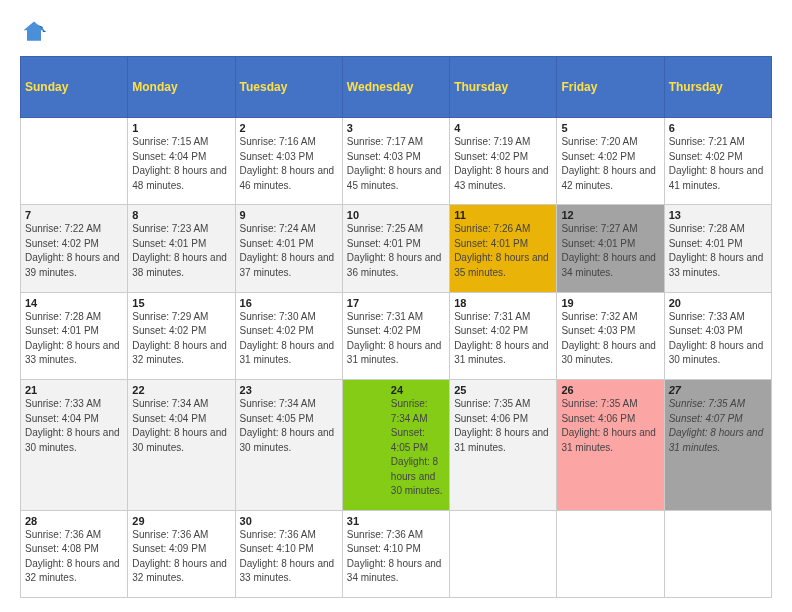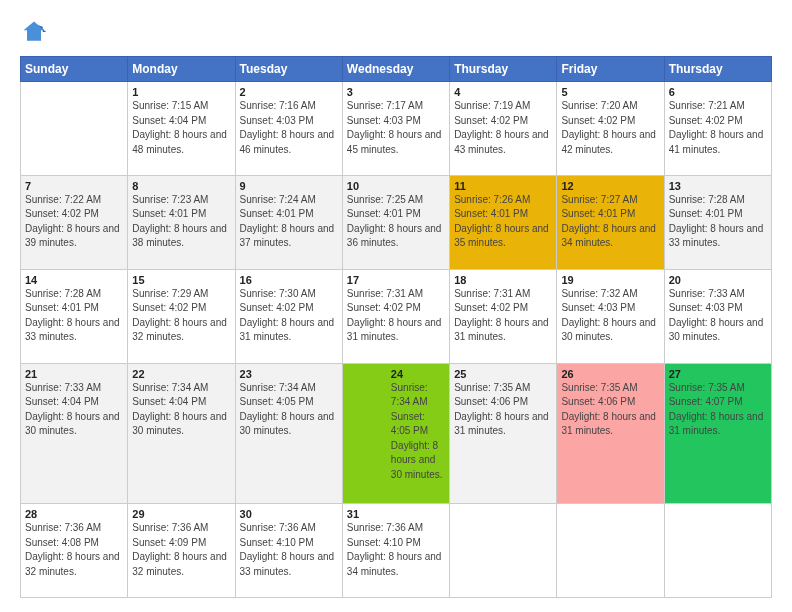--- a/index.html
+++ b/index.html
@@ -58,24 +58,24 @@
     }
     .calendar {
       flex: 1;
       border: 1px solid #ccc;
       border-collapse: collapse;
       width: 100%;
       table-layout: fixed;
     }
     .calendar th {
       background: #4472c4;
-      color: #ffffff;
+      color: #fde047;
       font-size: 12px;
       font-weight: bold;
-      padding: 5px 4px;
+      padding: 23px 4px;
       text-align: left;
       border: 1px solid #3a62b0;
     }
     .calendar td {
       vertical-align: top;
       border: 1px solid #ccc;
       padding: 4px 4px 3px 4px;
       font-size: 9.5px;
       color: #333;
       height: 82px;
@@ -179,21 +179,21 @@
             <div class="day-info">Sunrise: 7:24 AM<br>Sunset: 4:01 PM<br>Daylight: 8 hours and 37 minutes.</div>
           </td>
           <td style="background: rgb(242, 242, 242);">
             <span class="day-num">10</span>
             <div class="day-info">Sunrise: 7:25 AM<br>Sunset: 4:01 PM<br>Daylight: 8 hours and 36 minutes.</div>
           </td>
           <td style="background: #eab308;">
             <span class="day-num">11</span>
             <div class="day-info">Sunrise: 7:26 AM<br>Sunset: 4:01 PM<br>Daylight: 8 hours and 35 minutes.</div>
           </td>
-          <td style="background: #eab308; margin-top: 11px;">
+          <td style="background: #a3a3a3; margin-top: 11px;">
             <span class="day-num">12</span>
             <div class="day-info">Sunrise: 7:27 AM<br>Sunset: 4:01 PM<br>Daylight: 8 hours and 34 minutes.</div>
           </td>
           <td style="background: rgb(242, 242, 242);">
             <span class="day-num">13</span>
             <div class="day-info">Sunrise: 7:28 AM<br>Sunset: 4:01 PM<br>Daylight: 8 hours and 33 minutes.</div>
           </td>
         </tr>
         <tr>
           <td style="background: rgb(255, 255, 255); margin-left: 24px;">
@@ -243,21 +243,21 @@
             <div class="day-info">Sunrise: 7:34 AM<br>Sunset: 4:05 PM<br>Daylight: 8 hours and 30 minutes.</div>
           </td>
           <td style="background: rgb(242, 242, 242);">
             <span class="day-num">25</span>
             <div class="day-info">Sunrise: 7:35 AM<br>Sunset: 4:06 PM<br>Daylight: 8 hours and 31 minutes.</div>
           </td>
           <td style="background: #fca5a5;">
             <span class="day-num">26</span>
             <div class="day-info">Sunrise: 7:35 AM<br>Sunset: 4:06 PM<br>Daylight: 8 hours and 31 minutes.</div>
           </td>
-          <td style="background: #22c55e;">
+          <td style="background: #a3a3a3; font-style: italic;">
             <span class="day-num">27</span>
             <div class="day-info">Sunrise: 7:35 AM<br>Sunset: 4:07 PM<br>Daylight: 8 hours and 31 minutes.</div>
           </td>
         </tr>
         <tr>
           <td style="background: rgb(255, 255, 255);">
             <span class="day-num">28</span>
             <div class="day-info">Sunrise: 7:36 AM<br>Sunset: 4:08 PM<br>Daylight: 8 hours and 32 minutes.</div>
           </td>
           <td style="background: rgb(255, 255, 255);">

